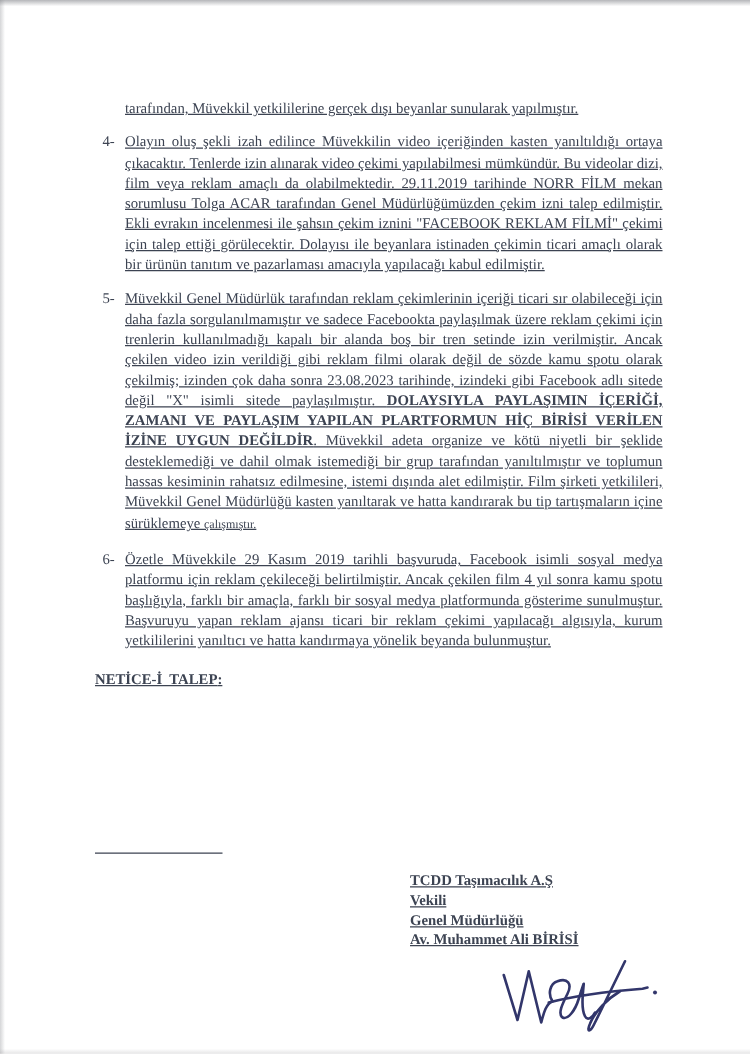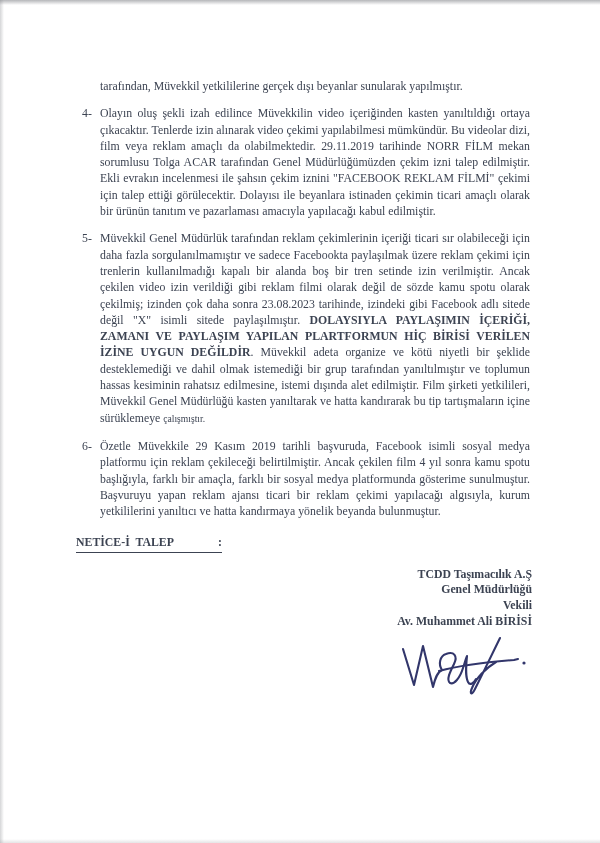--- a/index.html
+++ b/index.html
@@ -8,50 +8,50 @@
     font-family:"Liberation Serif", serif;
     color:var(--text-color,#3c4352);
   }
   .page{position:relative;width:600px;height:843px;background:#ffffff;}
   .edge-top{position:absolute;top:0;left:0;width:100%;height:5px;
     background:linear-gradient(to bottom,rgba(120,122,128,0.55),rgba(255,255,255,0));}
   .edge-left{position:absolute;top:0;left:0;width:4px;height:100%;
     background:linear-gradient(to right,rgba(135,137,142,0.35),rgba(255,255,255,0));}
   .edge-bottom{position:absolute;bottom:0;left:0;width:100%;height:4px;
     background:linear-gradient(to top,rgba(150,150,154,0.25),rgba(255,255,255,0));}
-  .content{position:absolute;top:0;left:0;right:0;}
+  .content{position:absolute;top:0;left:0;right:0;text-decoration:underline;}
   .cont-par{
     margin:78px 70px 0 100px;
     font-size:11.8px;line-height:16.3px;
   }
   .item{
     position:relative;
     margin:11px 70px 0 100px;
     font-size:11.8px;line-height:16.3px;
     text-align:justify;
   }
   .item .num{position:absolute;left:-18px;top:0;}
   .b{font-weight:bold;}
   .sm{font-size:9.6px;}
   .talep{
     display:flex;align-items:flex-start;
     margin:15px 70px 0 76px;
-    font-size:11.8px;line-height:16.3px;
+    font-size:11.8px;line-height:16.3px;flex-direction:column;
   }
   .talep-label{
     flex:0 0 146px;align-self:flex-start;
     display:flex;justify-content:space-between;
     font-weight:bold;word-spacing:3px;
     border-bottom:1.5px solid var(--text-color,#3c4352);
     padding-bottom:1px;
   }
   .talep-body{flex:1;margin-left:12px;text-align:justify;}
   .sigblock{
     margin:14px 68px 0 auto;width:204px;
-    text-align:right;font-weight:bold;
+    text-align:left;font-weight:bold;
     font-size:11.8px;line-height:15.6px;
   }
   .sigwrap{
     margin:6px 72px 0 auto;width:132px;height:62px;
     color:var(--ink-color,#32366b);
   }
   .sigwrap svg{display:block;width:132px;height:62px;}
 </style>
 </head>
 <body>
@@ -82,22 +82,22 @@
 
     <div class="talep">
       <span class="talep-label">
         <span>NETİCE-İ TALEP</span>
         <span>:</span>
       </span>
     </div>
 
     <div class="sigblock">
       <div>TCDD Taşımacılık A.Ş</div>
+      <div>Vekili</div>
       <div>Genel Müdürlüğü</div>
-      <div>Vekili</div>
       <div>Av. Muhammet Ali BİRİSİ</div>
     </div>
 
     <div class="sigwrap">
       <svg viewBox="0 0 132 62" fill="none" stroke="currentColor" stroke-width="2.1" stroke-linecap="round" stroke-linejoin="round">
         <path d="M7,14 L18,50 L27,11 L37,52 C39,44 41,37 46,35
                  C42,29 44,21 50,19 C58,16 62,21 58,29
                  C54,37 50,45 54,48 C58,50 64,43 67,33
                  C69,27 70,23 71,21 C70,31 69,41 72,47 C74,51 78,48 80,44"></path>
         <path d="M104,3 C98,15 88,36 79,54 C76,60 73,60 76,53 C80,43 90,33 100,27"></path>

